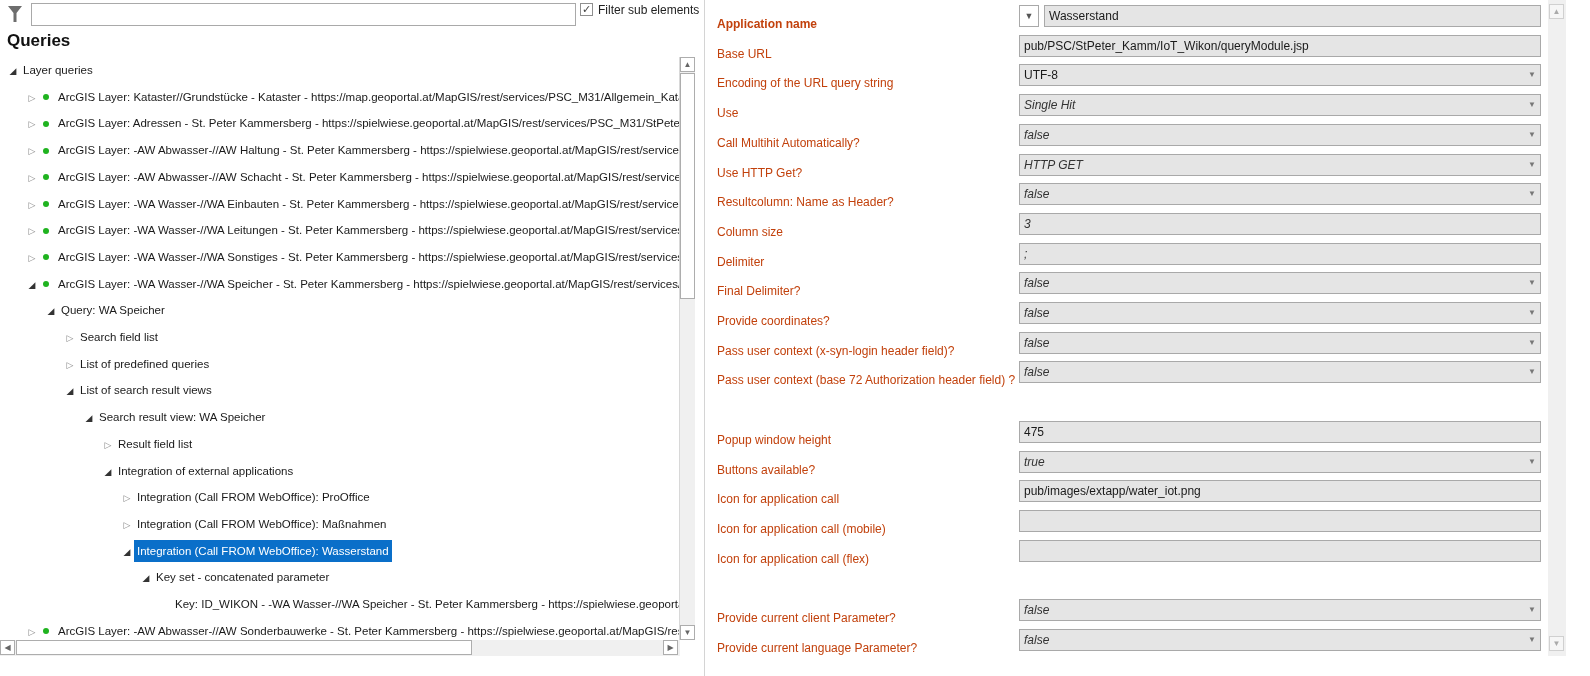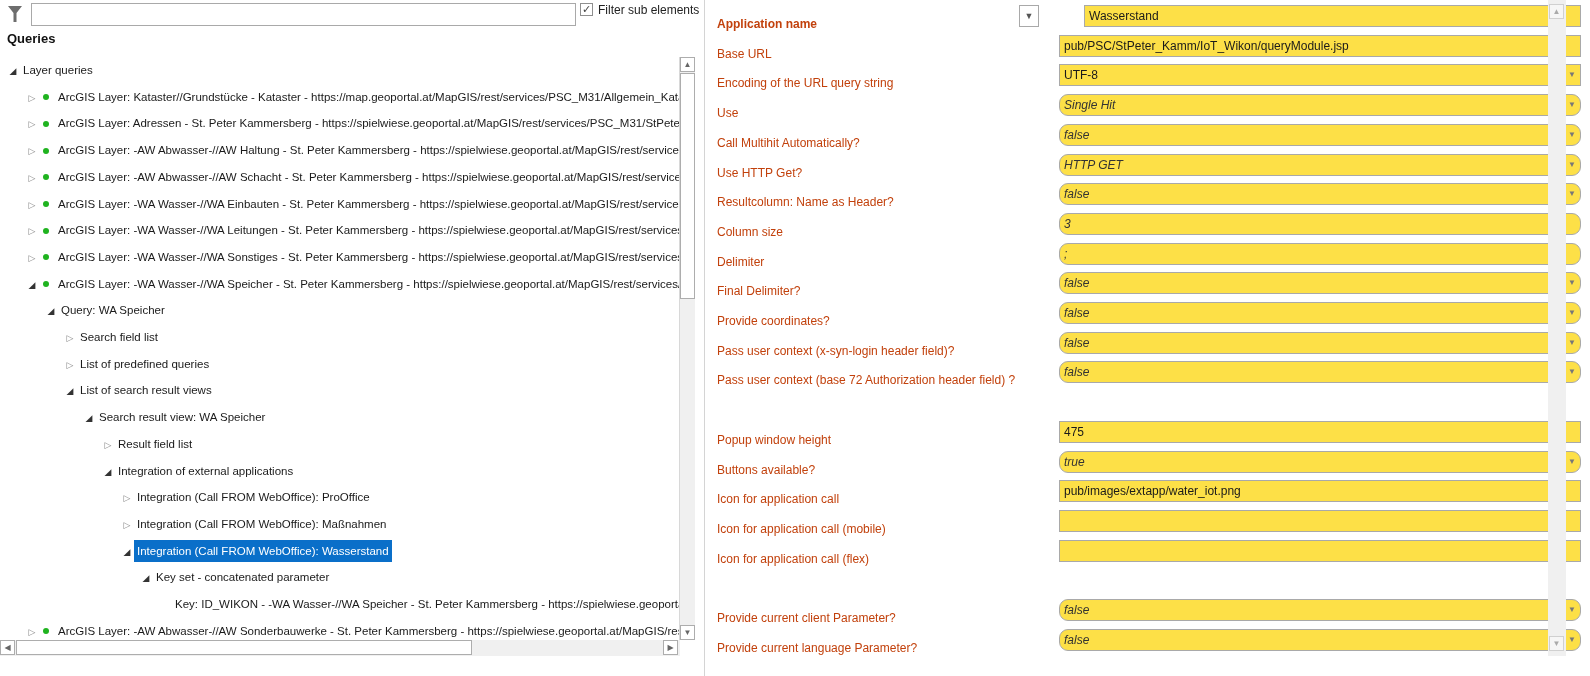--- a/index.html
+++ b/index.html
@@ -5,21 +5,21 @@
   * { box-sizing: border-box; margin: 0; padding: 0; }
   html, body { width: 1590px; height: 676px; overflow: hidden; background: #ffffff; }
   body { font-family: "Liberation Sans", sans-serif; font-size: 12px; color: #1a1a1a; position: relative; }
 
   
   .left { position: absolute; left: 0; top: 0; width: 704px; height: 676px; background: #fff; }
   .filter-icon { position: absolute; left: 7px; top: 5px; width: 16px; height: 18px; }
   .filter-input { position: absolute; left: 31px; top: 3px; width: 545px; height: 23px; border: 1px solid #a9a9a9; background: #fff; font-size: 12px; padding: 2px 4px; font-family: "Liberation Sans", sans-serif; }
   .filter-check { position: absolute; left: 580px; top: 3px; width: 13px; height: 13px; border: 1px solid #8f8f8f; background: #fff; font-size: 11px; line-height: 11px; text-align: center; color: #444; }
   .filter-check-label { position: absolute; left: 598px; top: 3px; font-size: 12px; color: #222; white-space: nowrap; }
-  .pane-title { position: absolute; left: 7px; top: 31px; font-size: 13px; font-weight: bold; color: #111; }
+  .pane-title { position: absolute; left: 7px; top: 31px; font-size: 17px; font-weight: bold; color: #111; }
 
   .tree { position: absolute; left: 0; top: 57px; width: 680px; height: 583px; overflow: hidden; }
   .tree-row { position: absolute; height: 22px; line-height: 22px; white-space: nowrap; font-size: 11.5px; color: #1a1a1a; }
   .tree-row .arrow { display: inline-block; width: 14px; font-size: 9px; color: #888; text-align: center; }
   .tree-row .arrow.exp { color: #333; }
   .tree-row .dot { display: inline-block; width: 6px; height: 6px; border-radius: 50%; background: #1fb31f; margin: 0 6px 1px 4px; vertical-align: middle; }
   .tree-row .label { display: inline-block; padding: 0 3px; }
   .tree-row.selected .label { background: #0a6fc9; color: #fff; }
 
   .vscroll { position: absolute; left: 679px; top: 57px; width: 16px; height: 583px; background: #f0f0f0; border-left: 1px solid #d8d8d8; }
@@ -30,22 +30,22 @@
   .hscroll .btn { position: absolute; top: 0; width: 15px; height: 15px; border: 1px solid #adadad; background: #fff; font-size: 8px; color: #666; text-align: center; line-height: 13px; }
   .hscroll .thumb { position: absolute; left: 16px; top: 0; width: 456px; height: 15px; border: 1px solid #adadad; background: #fff; }
 
   .splitter { position: absolute; left: 704px; top: 0; width: 1px; height: 676px; background: #d4d4d4; }
 
   
   .right { position: absolute; left: 706px; top: 0; width: 884px; height: 676px; background: #fff; }
   .prop-row { position: absolute; left: 0; height: 30px; width: 840px; }
   .prop-label { position: absolute; left: 11px; top: 16px; font-size: 12px; color: #c2410c; white-space: nowrap; }
   .prop-label.bold { font-weight: bold; }
-  .prop-field { position: absolute; left: 313px; top: 4px; width: 522px; height: 22px; border: 1px solid #a9a9a9; background: #fde047; padding: 0 4px; line-height: 20px; font-size: 12px; color: #1a1a1a; white-space: nowrap; overflow: hidden; margin-left: 40px; }
-  .prop-field.italic { font-style: italic; color: #333; border-radius: 9px; }
+  .prop-field { position: absolute; left: 313px; top: 4px; width: 522px; height: 22px; border: 1px solid #a9a9a9; background: #e5e5e5; padding: 0 4px; line-height: 20px; font-size: 12px; color: #1a1a1a; white-space: nowrap; overflow: hidden; }
+  .prop-field.italic { font-style: italic; color: #333; }
   .prop-field .chev { position: absolute; right: 4px; top: 0; font-size: 8px; color: #777; font-style: normal; }
   .app-dd-btn { position: absolute; left: 313px; top: 4px; width: 20px; height: 22px; border: 1px solid #a9a9a9; background: #fff; font-size: 9px; color: #555; text-align: center; line-height: 20px; }
   .prop-field.app-name { left: 338px; width: 497px; }
 
   .rscroll { position: absolute; left: 1548px; top: 0; width: 18px; height: 656px; background: #f0f0f0; }
   .rscroll .btn { position: absolute; left: 1px; width: 15px; height: 15px; border: 1px solid #d0d0d0; background: #f6f6f6; font-size: 8px; color: #aaa; text-align: center; line-height: 13px; }
 </style>
 </head>
 <body>
 

